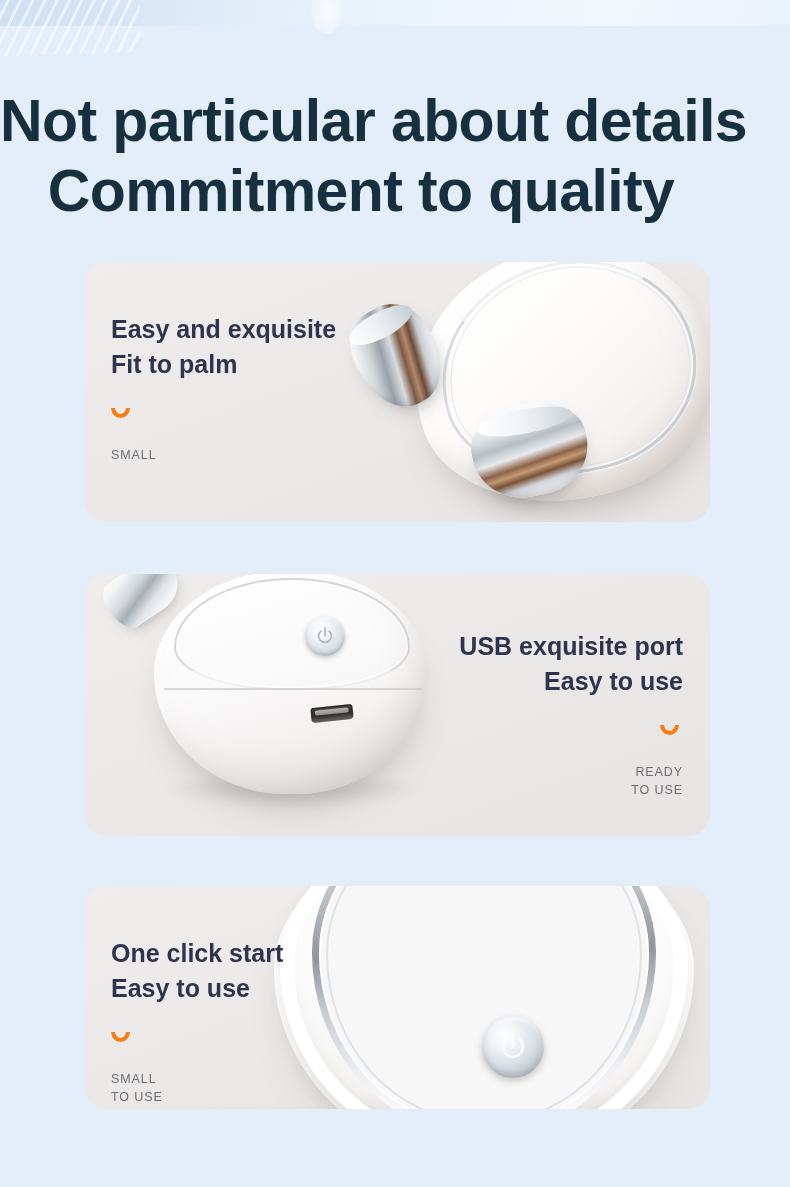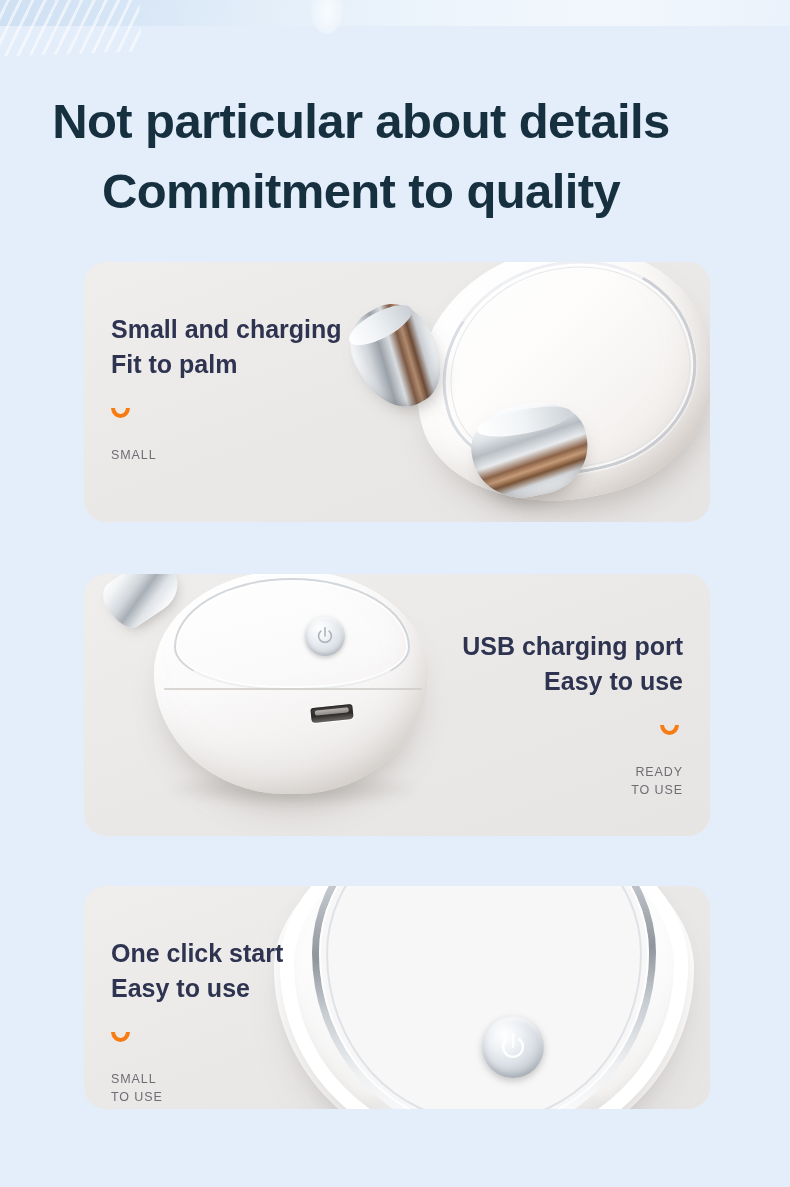--- a/index.html
+++ b/index.html
@@ -57,21 +57,21 @@
   }
 
   
   .headline {
     position: absolute;
     left: 0; top: 86px;
     width: 722px;
     text-align: center;
     color: #16303f;
     font-weight: 700;
-    font-size: 49px;
+    font-size: 59px;
     line-height: 70px;
     letter-spacing: -0.6px;
   }
   .headline .line { display: block; white-space: nowrap; }
 
   
   .card {
     position: absolute;
     left: 84px;
     width: 626px;
@@ -407,21 +407,21 @@
       <div class="p1-body"></div>
       <div class="p1-seam"></div>
       <div class="p1-seam2"></div>
 
       <div class="p1-knob-a"></div>
       <div class="p1-knob-b"></div>
     </div>
 
     <div class="text-block left">
       <div class="card-title">
-        <span>Small and charging</span>
+        <span>Easy and exquisite</span>
         <span class="l2">Fit to palm</span>
       </div>
       <div class="accent-mark">
         <span class="arc"></span>
       </div>
       <div class="card-caption">
         <span>SMALL</span>
       </div>
     </div>
   </section>
@@ -439,21 +439,21 @@
         <svg viewBox="0 0 24 24" fill="none" stroke="#aeb5bd" stroke-width="1.8" stroke-linecap="round">
           <path d="M7.5 6.6a7 7 0 1 0 9 0"></path>
           <line x1="12" y1="3" x2="12" y2="12"></line>
         </svg>
       </div>
       <div class="p2-usb"></div>
     </div>
 
     <div class="text-block right">
       <div class="card-title">
-        <span>USB charging port</span>
+        <span>USB exquisite port</span>
         <span class="l2">Easy to use</span>
       </div>
       <div class="accent-mark">
         <span class="arc"></span>
       </div>
       <div class="card-caption">
         <span>READY</span>
         <span class="l2">TO USE</span>
       </div>
     </div>

